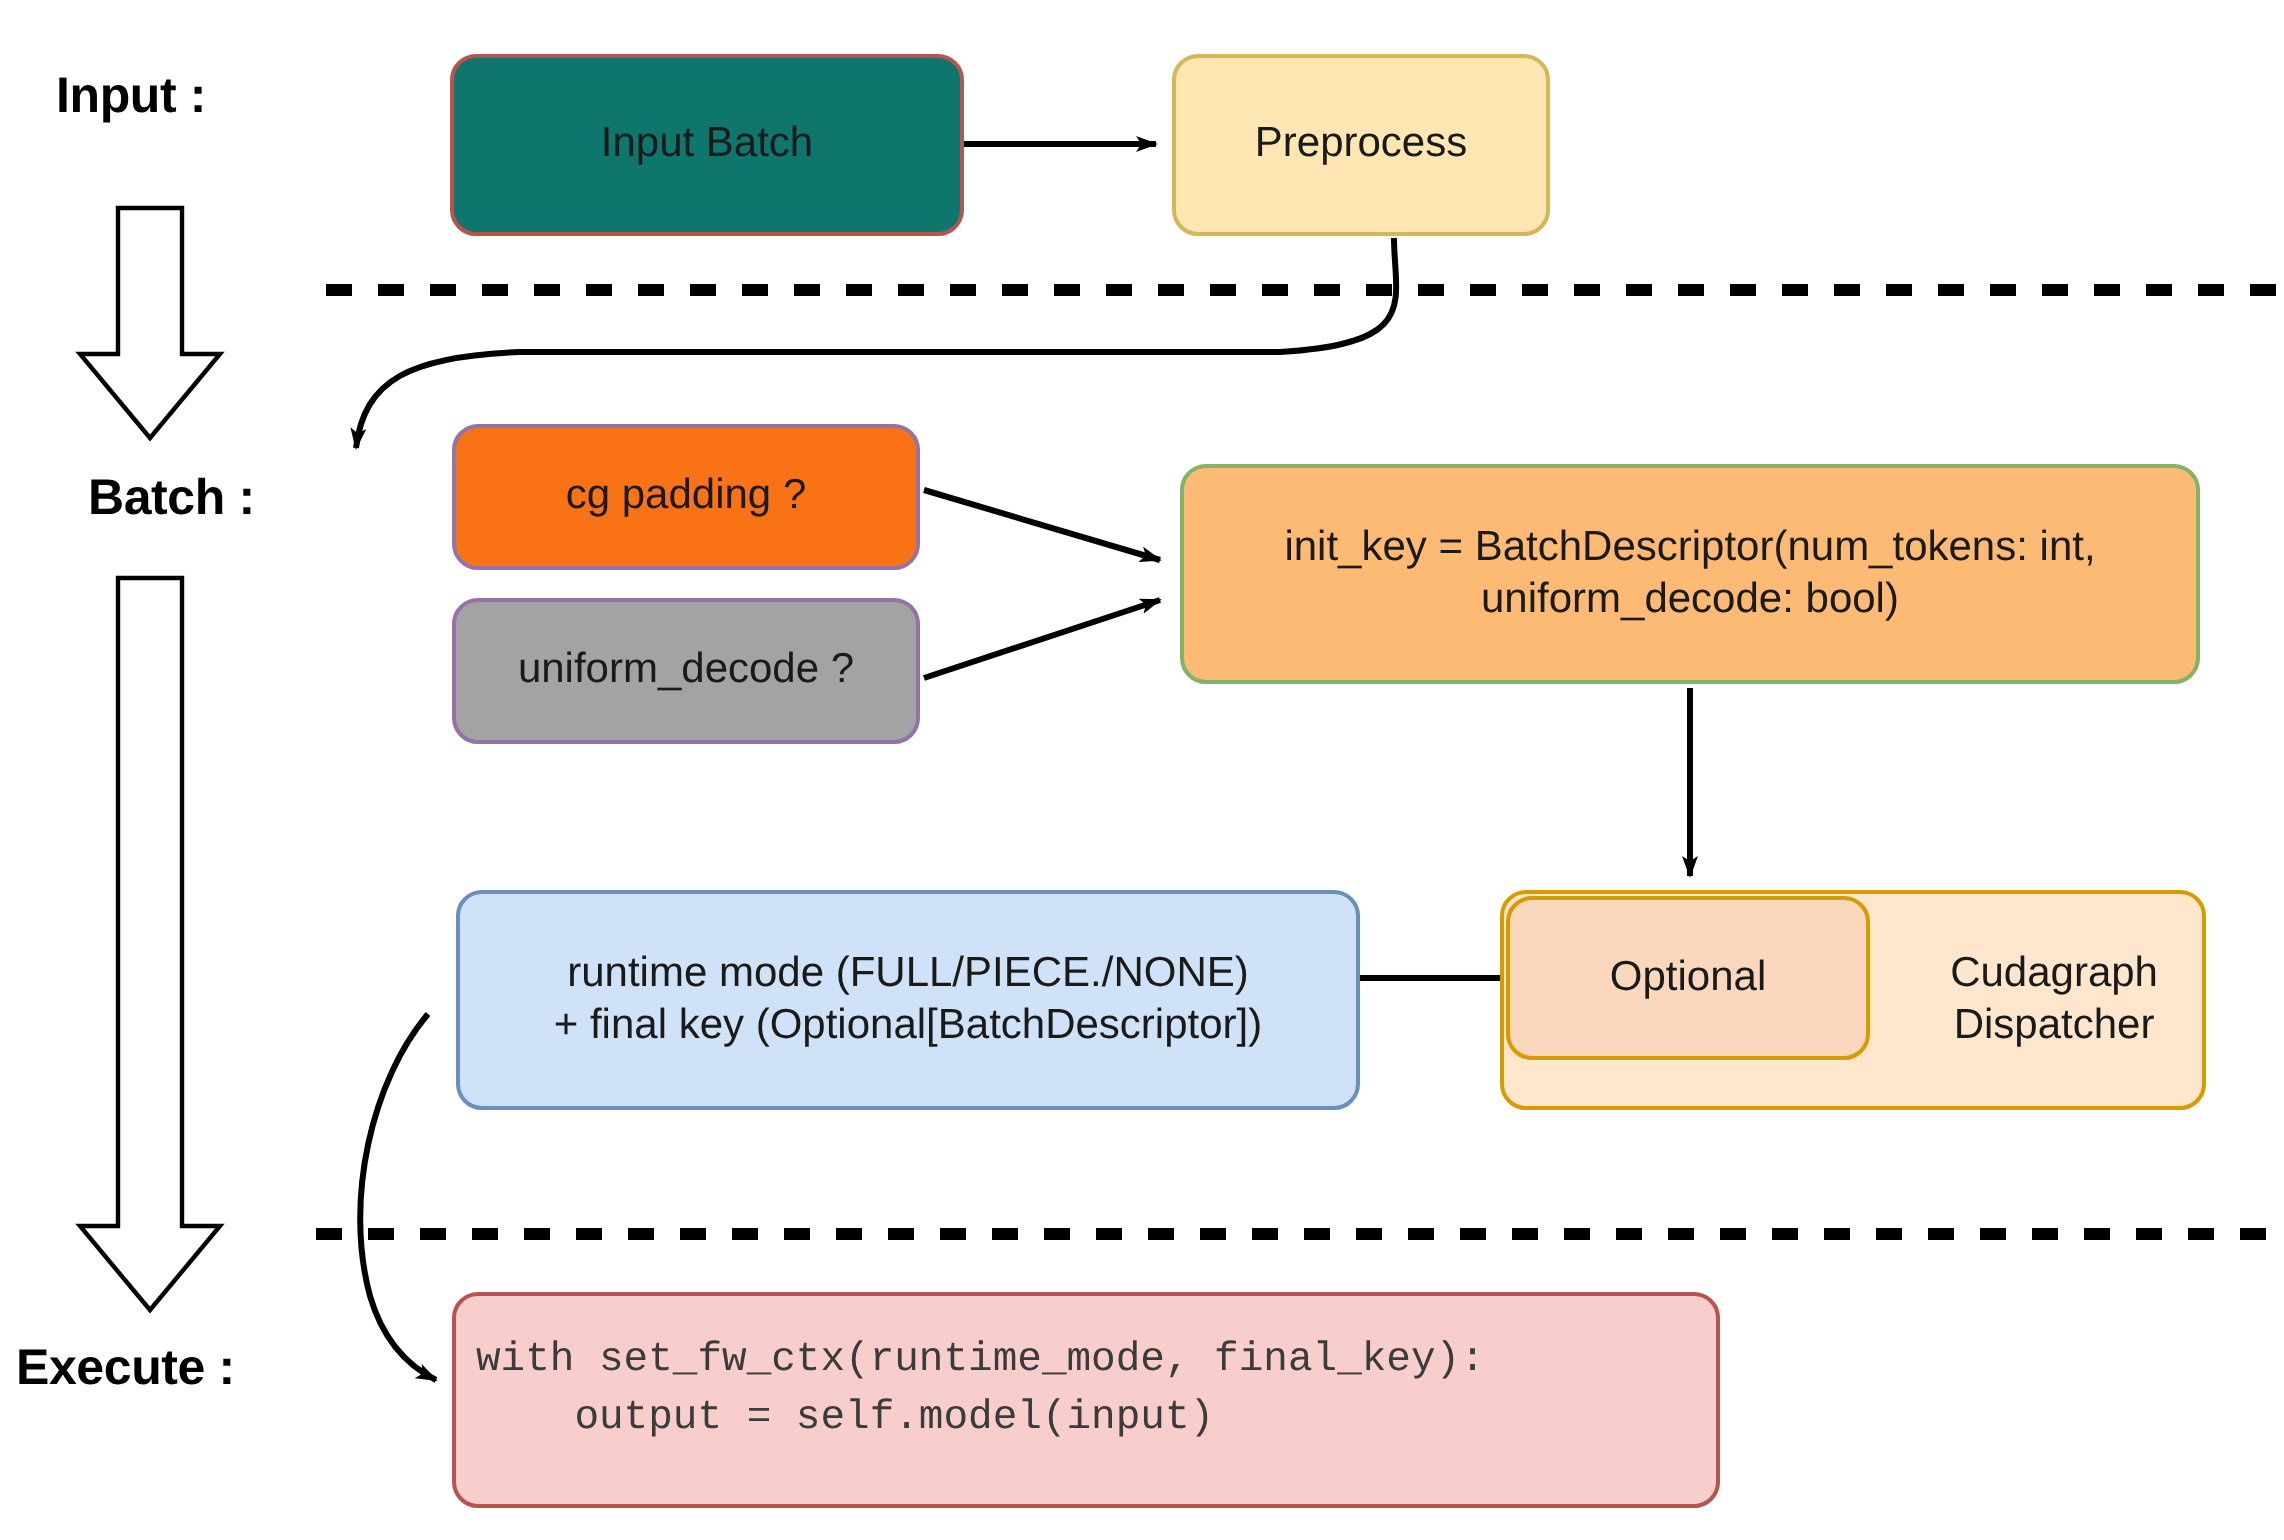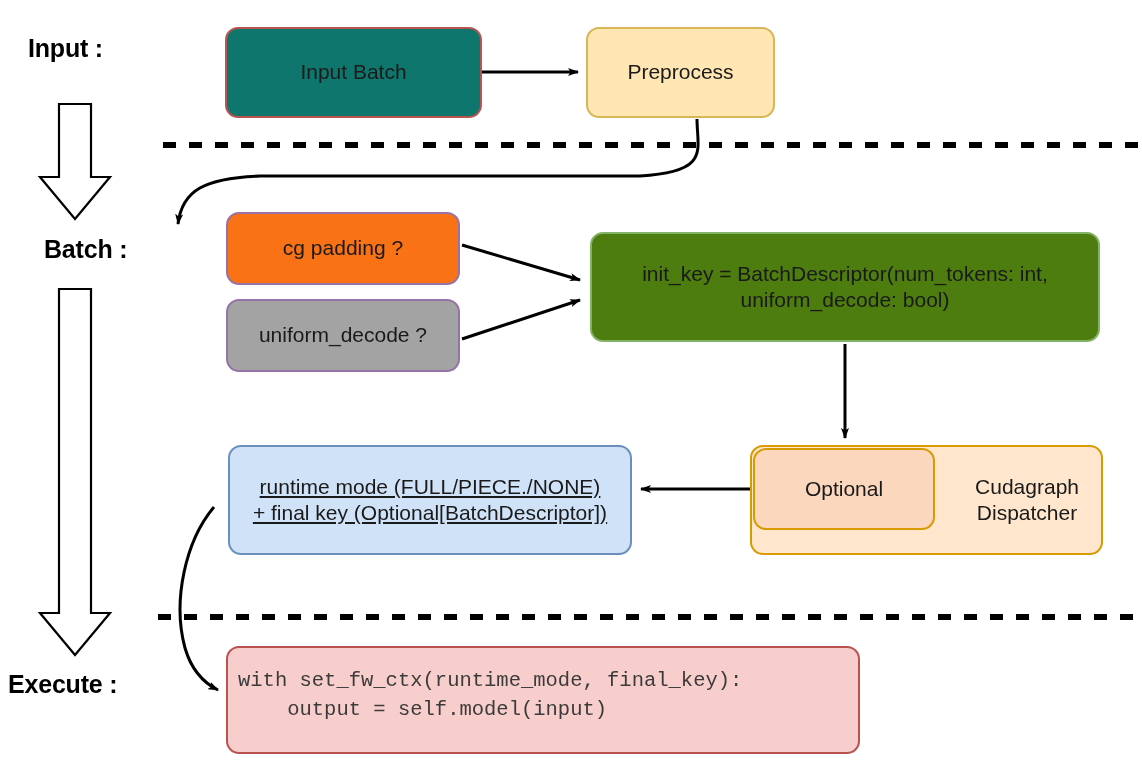--- a/index.html
+++ b/index.html
@@ -108,33 +108,33 @@
   </div>
 
   <div class="node" id="node-cg-padding" style="left: 226px; top: 212px; width: 234px; height: 73px; background: #f97316; border-color: rgb(150, 115, 166);">
     <span class="txt">cg padding ?</span>
   </div>
 
   <div class="node" id="node-uniform-decode" style="left: 226px; top: 299px; width: 234px; height: 73px; background: #a3a3a3; border-color: rgb(150, 115, 166);">
     <span class="txt">uniform_decode ?</span>
   </div>
 
-  <div class="node" id="node-init-key" style="left: 590px; top: 232px; width: 510px; height: 110px; background: #4d7c0f; border-color: rgb(130, 179, 102);">
+  <div class="node" id="node-init-key" style="left: 590px; top: 232px; width: 510px; height: 110px; background: #fdba74; border-color: rgb(130, 179, 102);">
     <span class="txt">init_key = BatchDescriptor(num_tokens: int,<br>uniform_decode: bool)</span>
   </div>
 
   <div class="node" id="node-cudagraph-dispatcher" style="left: 750px; top: 445px; width: 353px; height: 110px; background: rgb(255, 230, 204); border-color: rgb(215, 155, 0); justify-content: flex-end; align-items: center; padding-right: 22px; z-index: 1;">
     <span class="txt" id="cudagraph-text">Cudagraph<br>Dispatcher</span>
   </div>
 
   <div class="node" id="node-dispatch" style="left: 753px; top: 448px; width: 182px; height: 82px; background: rgb(250, 215, 189); border-color: rgb(215, 155, 0); z-index: 2;">
     <span class="txt">Optional</span>
   </div>
 
-  <div class="node" id="node-runtime-mode" style="left: 228px; top: 445px; width: 404px; height: 110px; background: rgb(207, 226, 247); border-color: rgb(108, 142, 191); text-decoration: underline;">
+  <div class="node" id="node-runtime-mode" style="left: 228px; top: 445px; width: 452px; height: 110px; background: rgb(207, 226, 247); border-color: rgb(108, 142, 191);">
     <span class="txt" id="runtime-text">runtime mode (FULL/PIECE./NONE)<br>+ final key (Optional[BatchDescriptor])</span>
   </div>
 
   <div class="node node-code" id="node-execute-code" style="left: 226px; top: 646px; width: 634px; height: 108px; background: rgb(248, 206, 204); border-color: rgb(184, 84, 80);">
     <span class="txt" id="execute-code-text">with set_fw_ctx(runtime_mode, final_key):
     output = self.model(input)</span>
   </div>
 
 </div>
 

